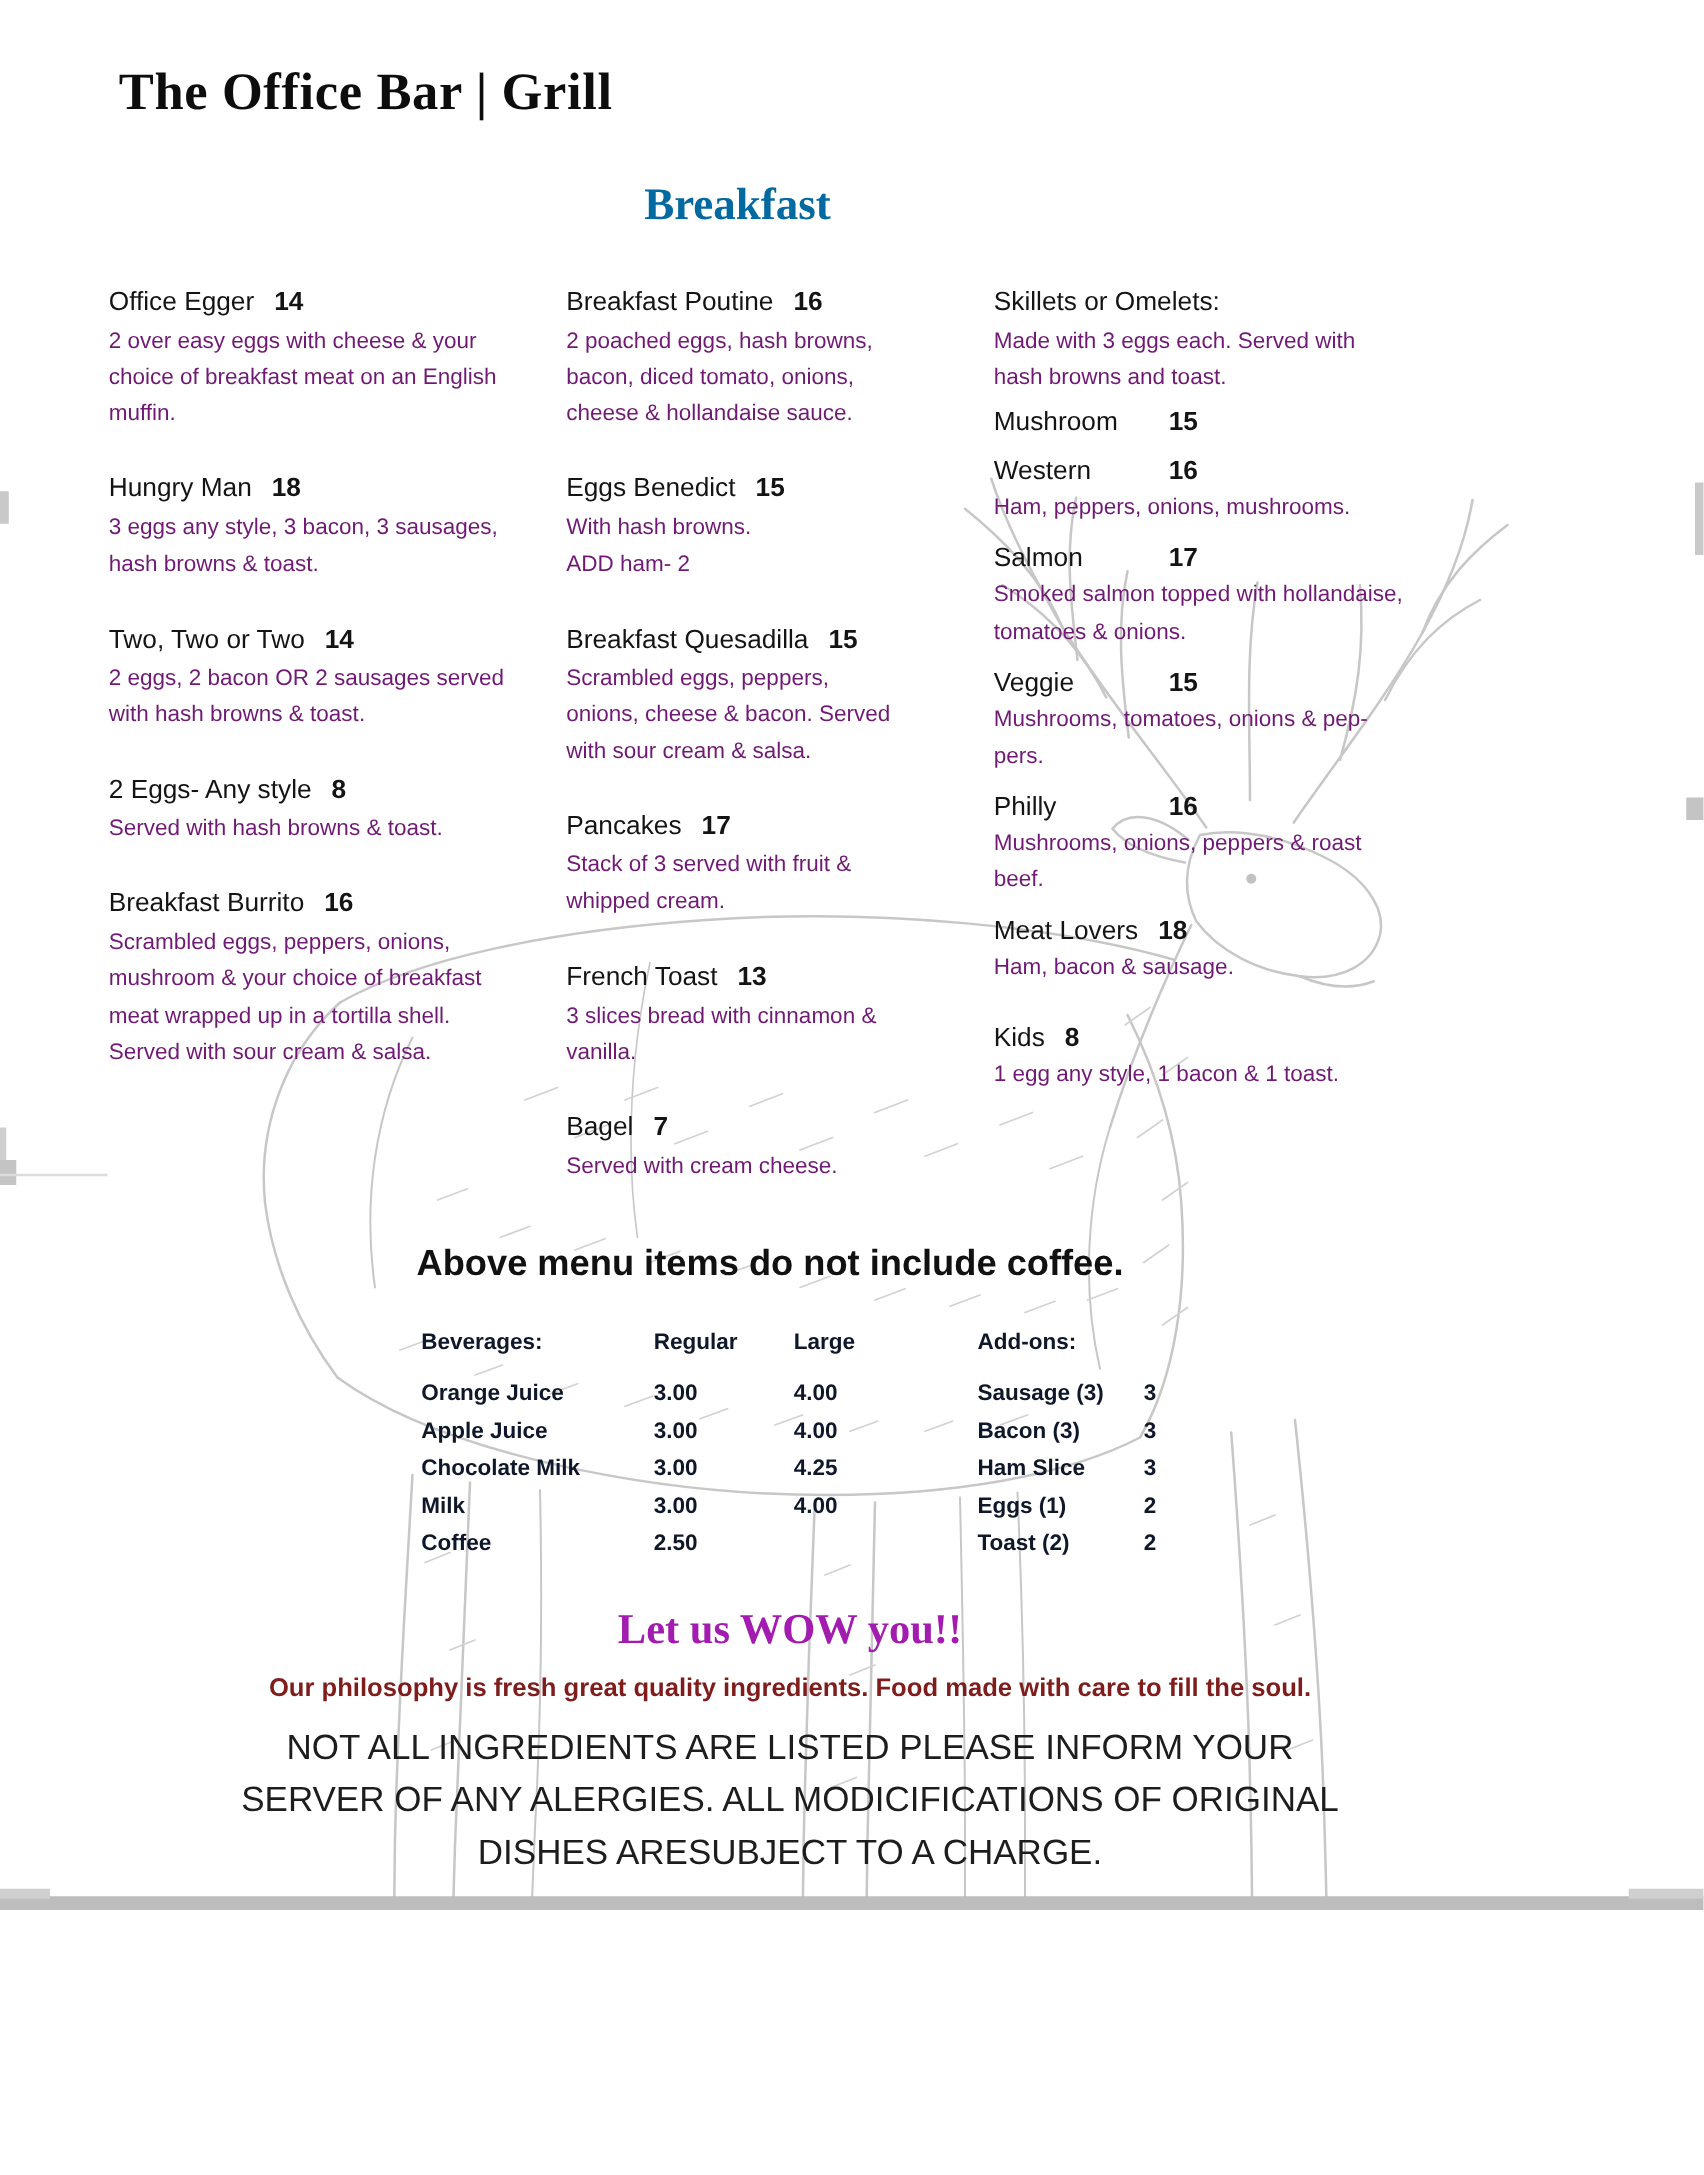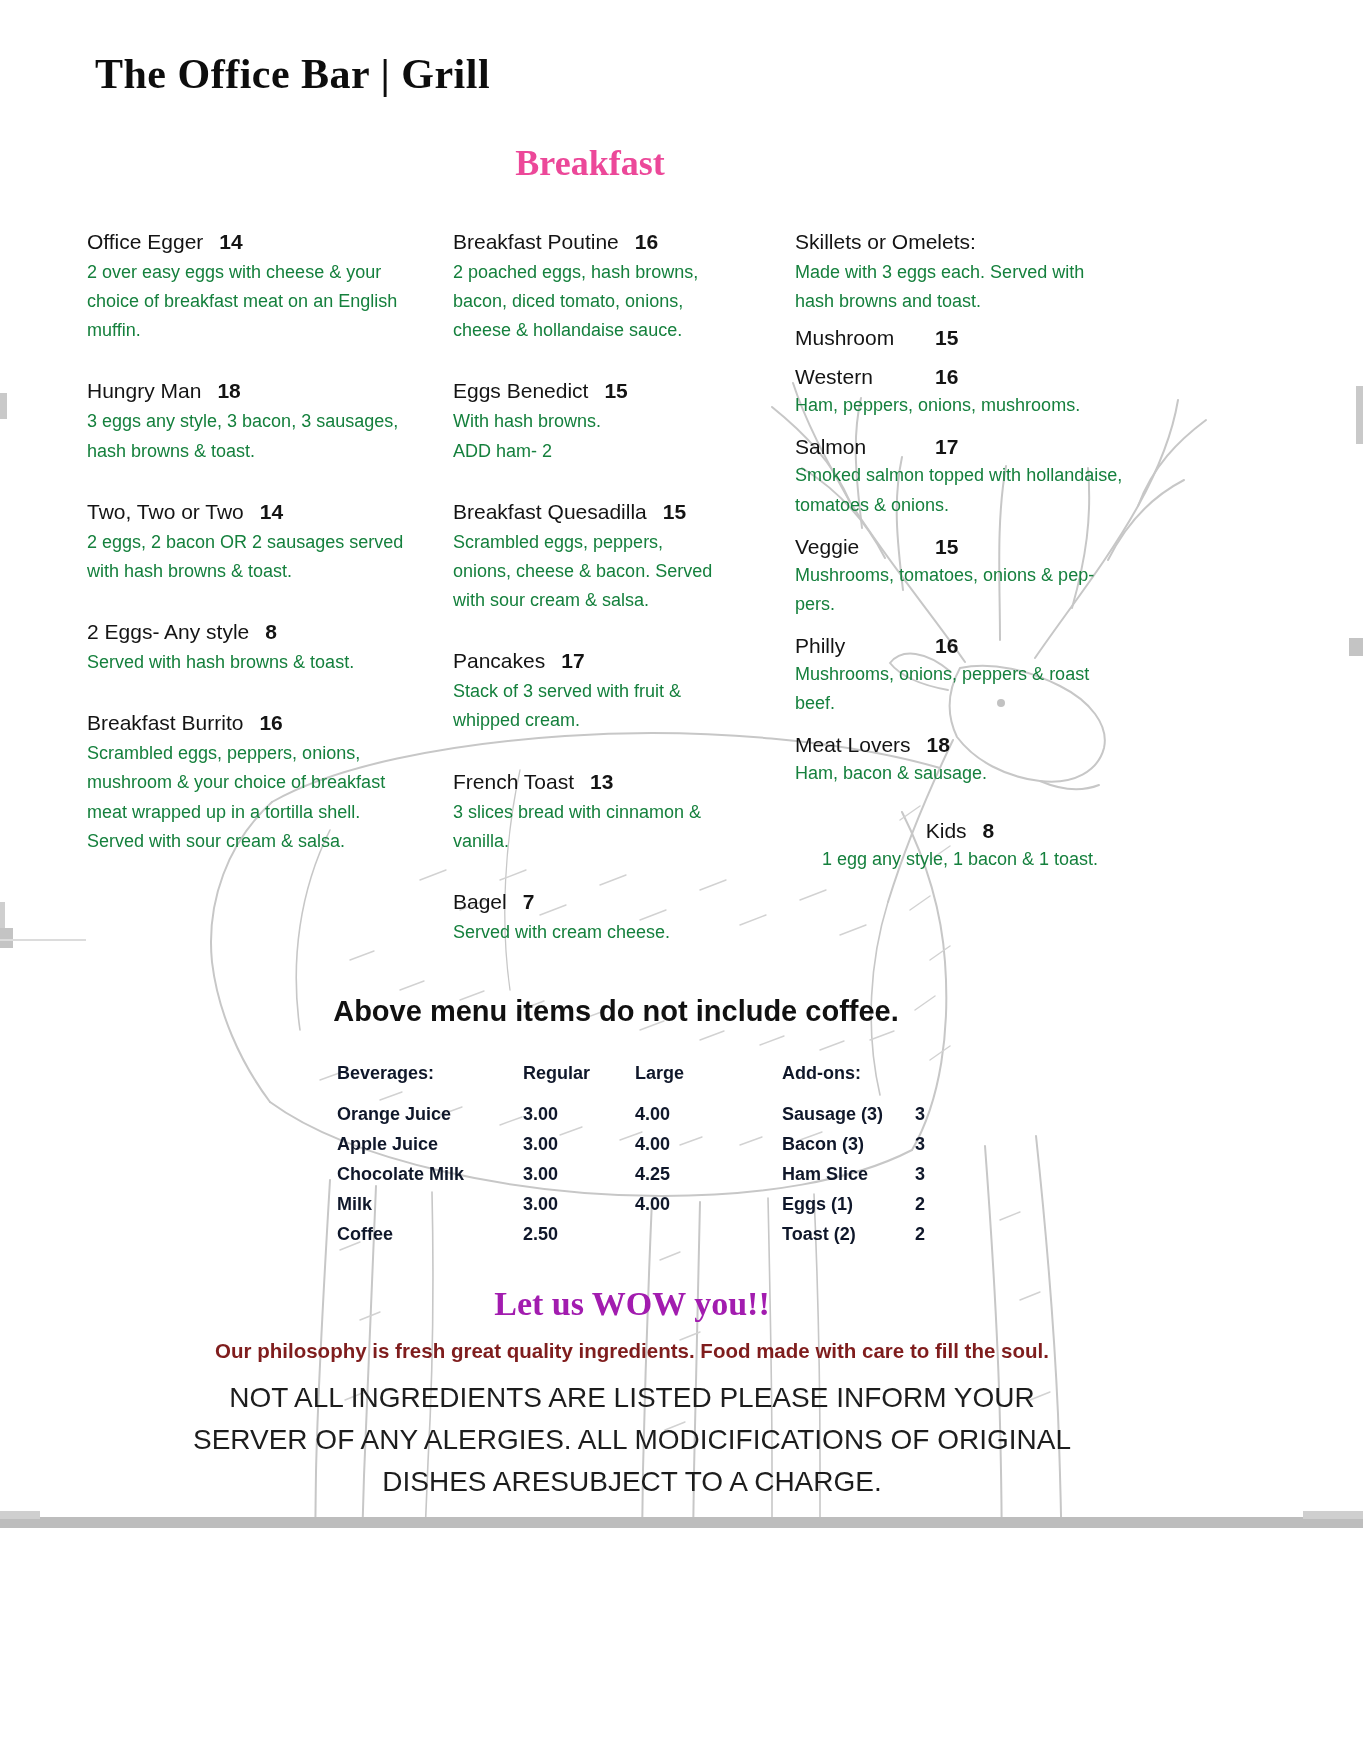--- a/index.html
+++ b/index.html
@@ -15,44 +15,44 @@
   .artifact{position:absolute;z-index:2;}
   .content{position:relative;z-index:1;}
 
   .title{
     font-family:"Liberation Serif",serif;
     font-weight:700;font-size:42px;color:#0d0d0d;
     margin:50px 0 0 95px;letter-spacing:.5px;
   }
   .section-title{
     font-family:"Liberation Serif",serif;
-    font-weight:700;font-size:36px;color:#ec4899;
+    font-weight:700;font-size:36px;color:#0369a1;
     width:1006px;margin:44px 0 0 87px;text-align:center;
   }
 
   .menu-grid{display:grid;grid-template-columns:366px 342px 360px;margin:46px 0 0 87px;}
   .col1{padding-right:44px;}
   .col2{padding-right:72px;}
   .col3{padding-right:30px;}
 
   .menu-item{margin-bottom:34px;}
   .item-name{font-weight:400;font-size:21px;color:#141414;}
   .item-price{font-weight:700;font-size:21px;color:#141414;margin-left:16px;}
   .item-desc{
     font-size:18px;line-height:1.62;margin:4px 0 0;
-    white-space:pre-line;color:#15803d;
+    white-space:pre-line;color:#701a75;
   }
   .item-desc:empty{display:none;}
 
   .skillet-header{margin-bottom:10px;}
   .skillet-item{margin-bottom:15px;}
   .skillet-item .item-desc{margin-top:2px;}
   .tabbed .item-name{display:inline-block;min-width:126px;}
   .tabbed .item-price{margin-left:14px;}
-  .kids-item{margin-top:30px;text-align:center;}
+  .kids-item{margin-top:30px;}
 
   .coffee-note{
     font-weight:700;font-size:29px;color:#111;
     width:1058px;margin:14px 0 0 87px;text-align:center;
   }
 
   .tables-row{display:flex;margin:30px 0 0 337px;font-weight:700;font-size:18px;color:#0f172a;}
   .bev-grid{display:grid;grid-template-columns:186px 112px 90px;line-height:30px;}
   .bev-grid .head{padding-bottom:11px;}
   .addon-grid{display:grid;grid-template-columns:133px 40px;line-height:30px;margin-left:57px;align-content:start;}

